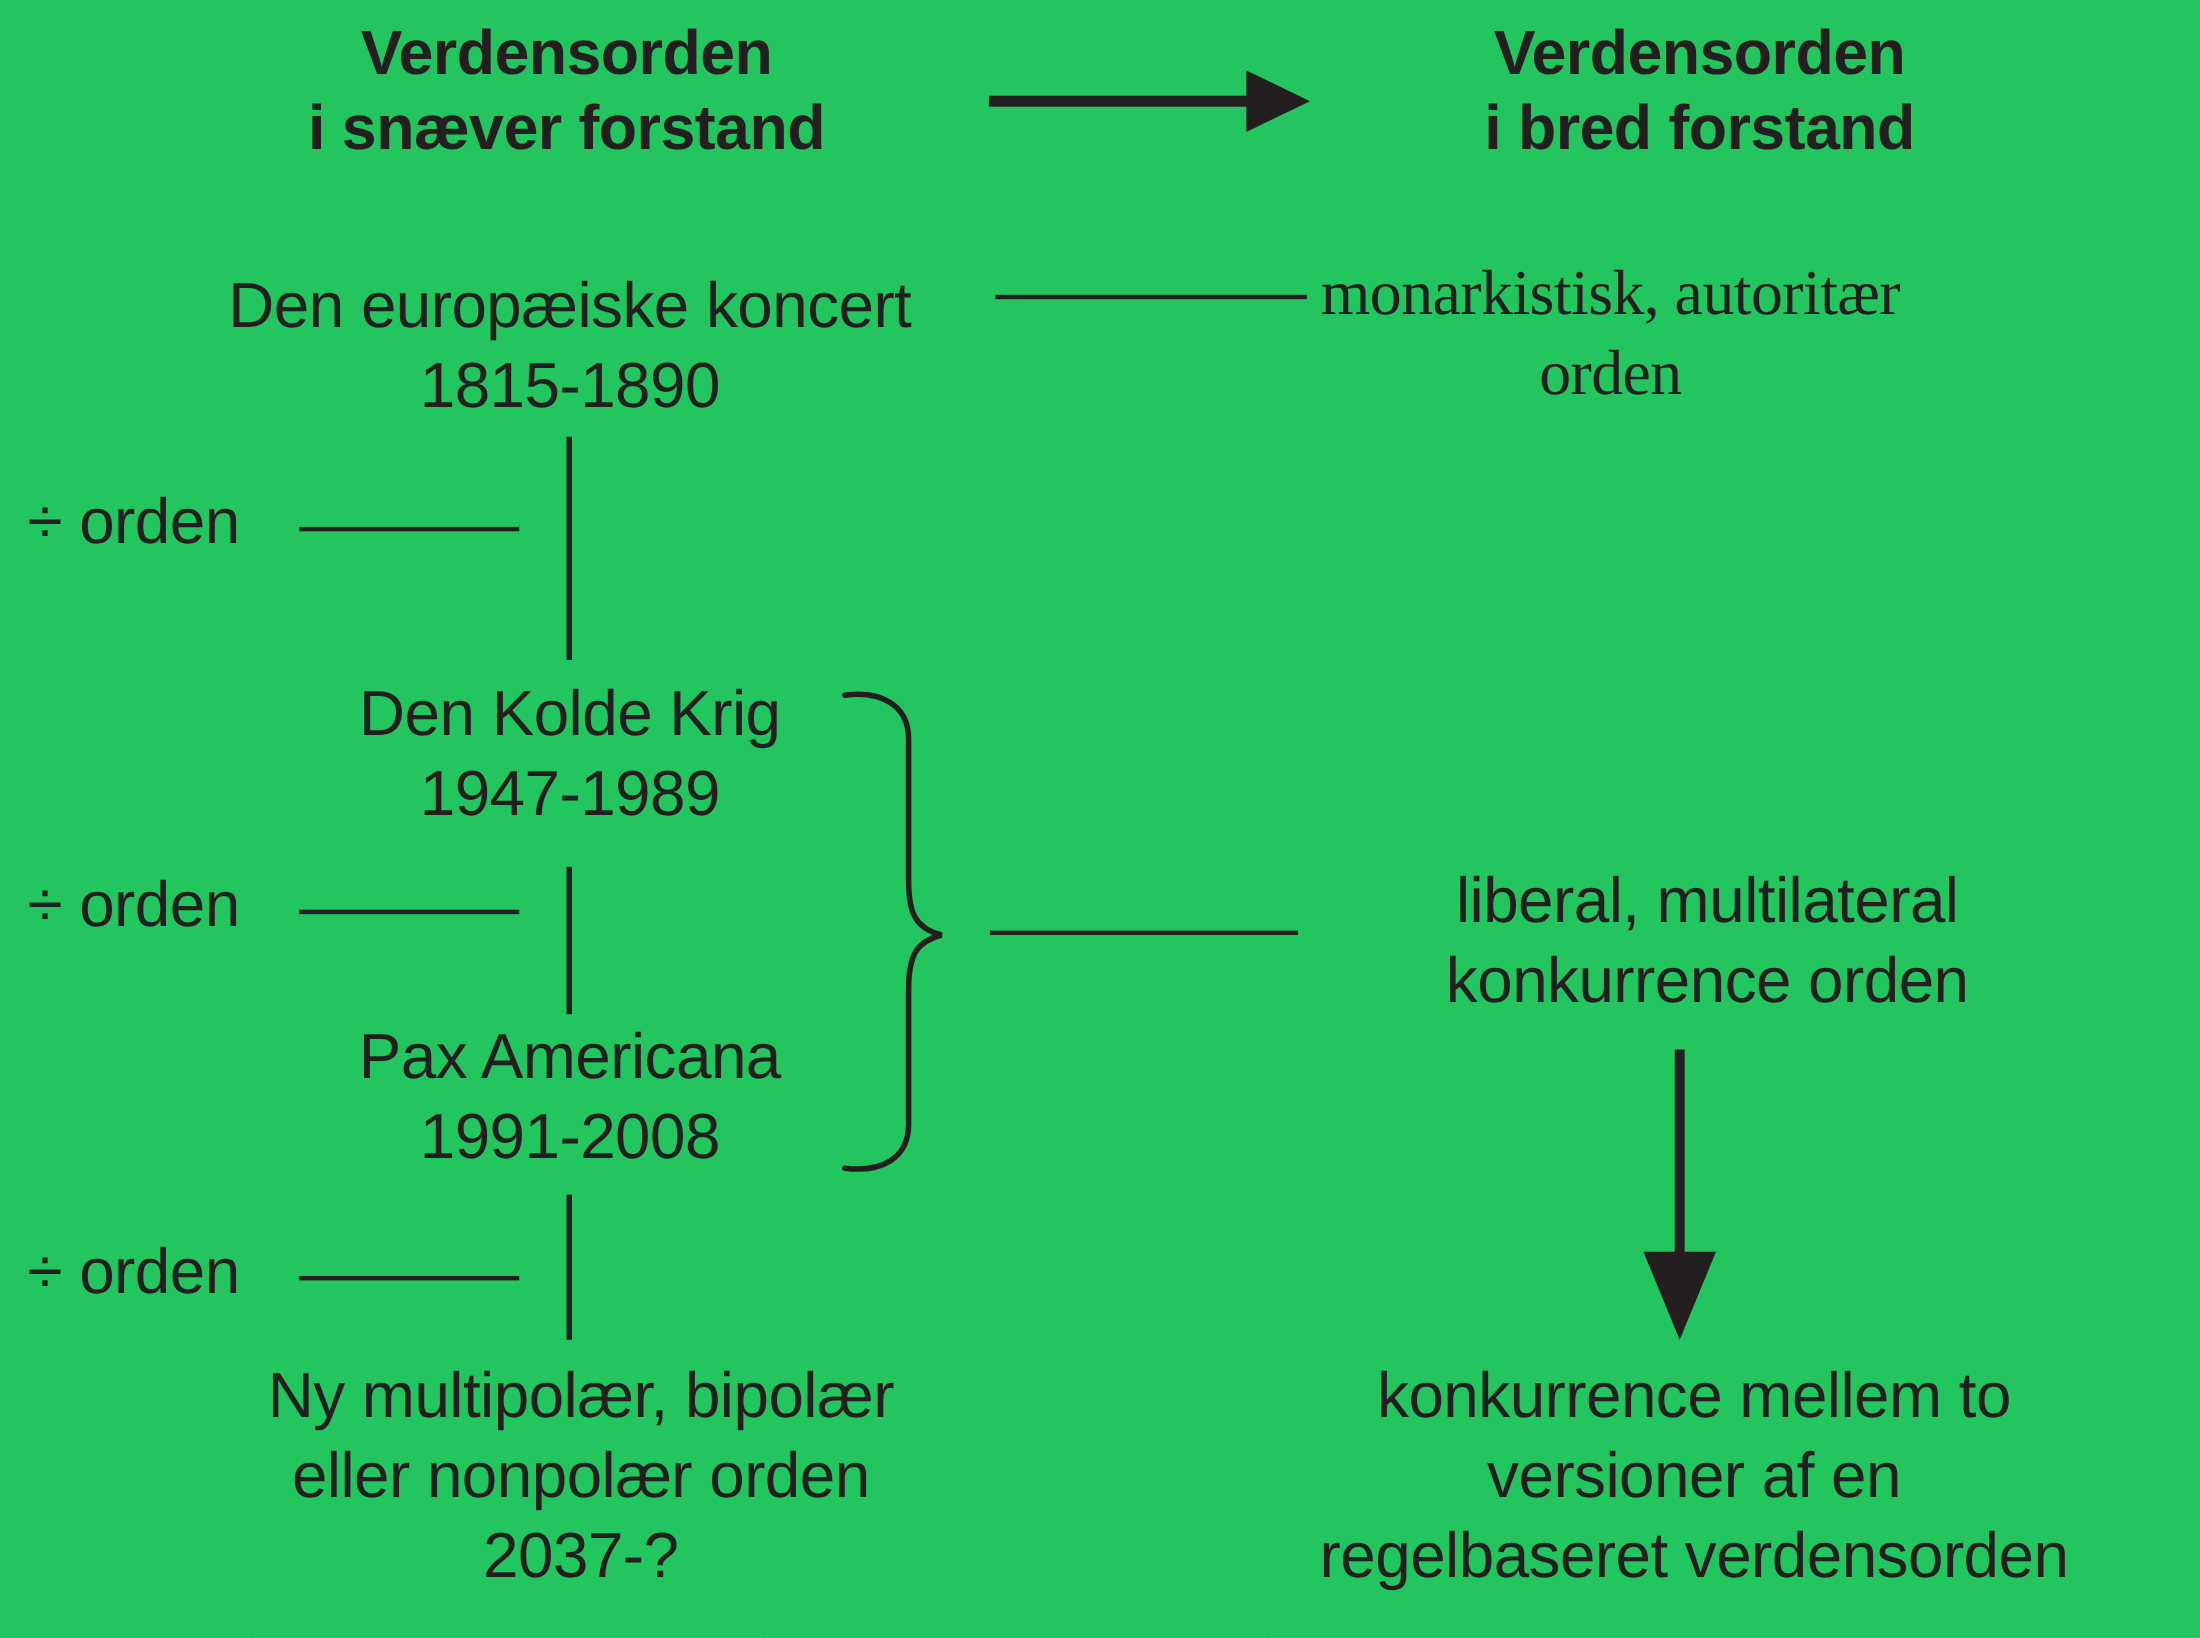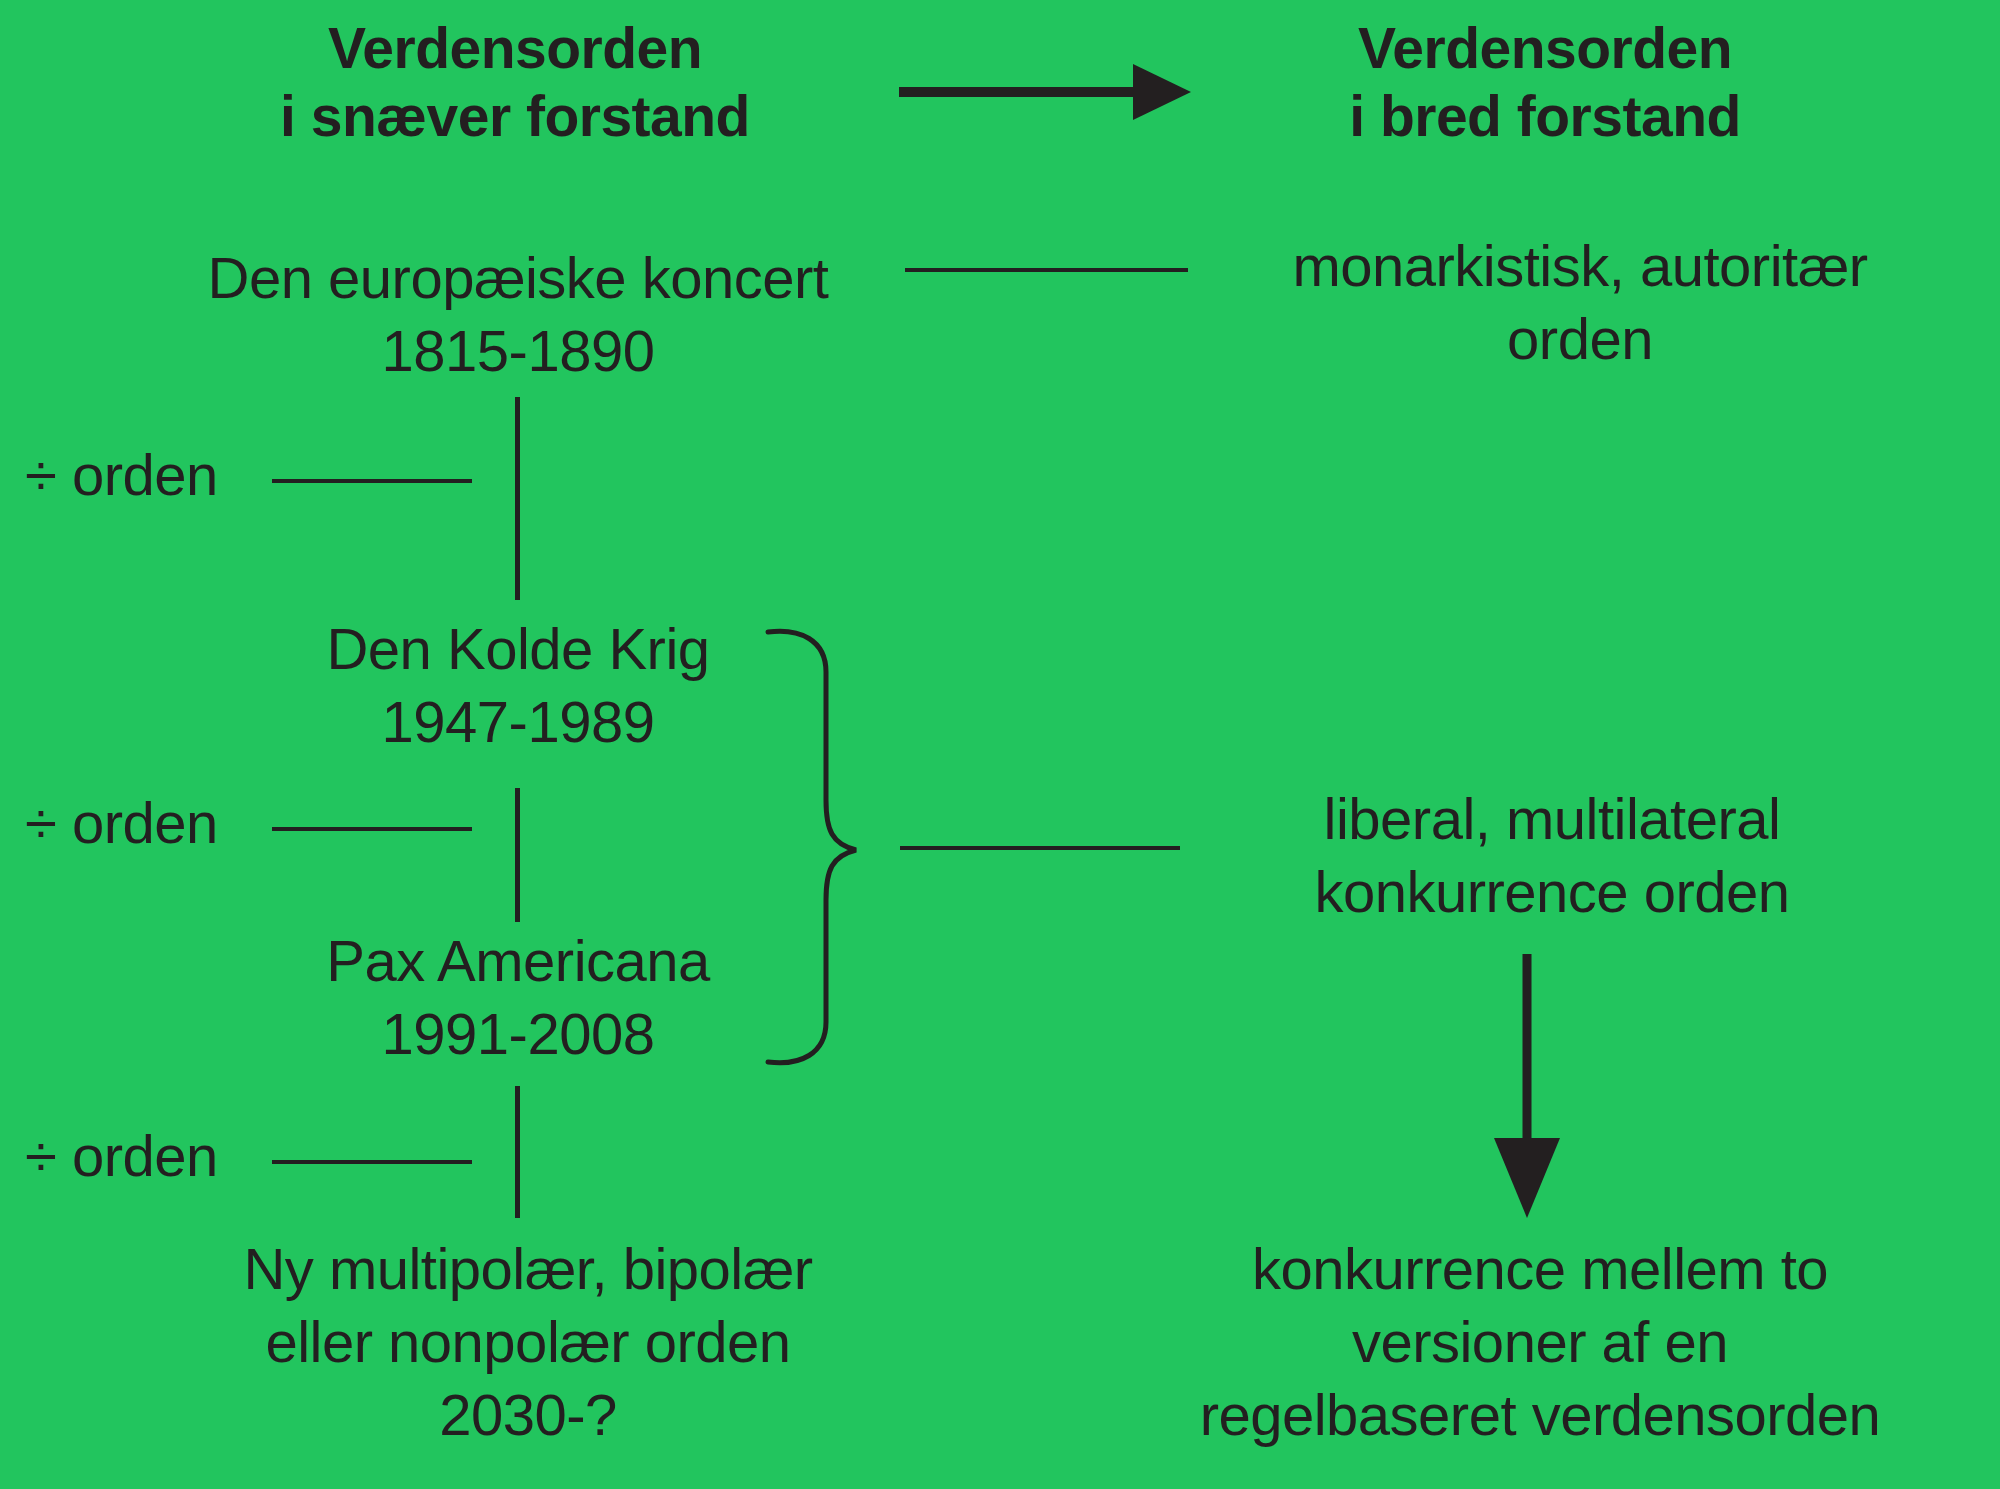--- a/index.html
+++ b/index.html
@@ -70,21 +70,21 @@
     <div>i bred forstand</div>
   </div>
 
   <div class="txt centered" style="left:518px; top:229px;margin-top:12px;">
     <div>Den europæiske koncert</div>
     <div>1815-1890</div>
   </div>
 
   <div class="hline" style="left:905px; top:268px; width:283px;"></div>
 
-  <div class="txt centered" style="left:1580px; top:229px;">
+  <div class="txt centered" style="left:1464px; top:229px;font-family:Liberation Serif, serif;">
     <div>monarkistisk, autoritær</div>
     <div>orden</div>
   </div>
 
   <div class="vline" style="left:515px; top:397px; height:203px;"></div>
 
   <div class="txt" style="left:25px; top:438px;">÷ orden</div>
   <div class="hline" style="left:272px; top:479px; width:200px;"></div>
 
   <div class="txt centered" style="left:518px; top:612px;">
@@ -103,21 +103,21 @@
   </div>
 
   <div class="vline" style="left:515px; top:1086px; height:132px;"></div>
 
   <div class="txt" style="left:25px; top:1119px;">÷ orden</div>
   <div class="hline" style="left:272px; top:1160px; width:200px;"></div>
 
   <div class="txt centered" style="left:528px; top:1232px;">
     <div>Ny multipolær, bipolær</div>
     <div>eller nonpolær orden</div>
-    <div>2030-?</div>
+    <div>2037-?</div>
   </div>
 
   <svg style="left:760px; top:622px;" width="110" height="450" viewBox="0 0 110 450">
     <path class="stroke" stroke-width="5" stroke-linecap="round" d="M 8 10
              C 40 6, 66 18, 66 50
              L 66 178
              C 66 208, 72 222, 96 228
              C 72 234, 66 248, 66 278
              L 66 400
              C 66 432, 40 444, 8 440"></path>

